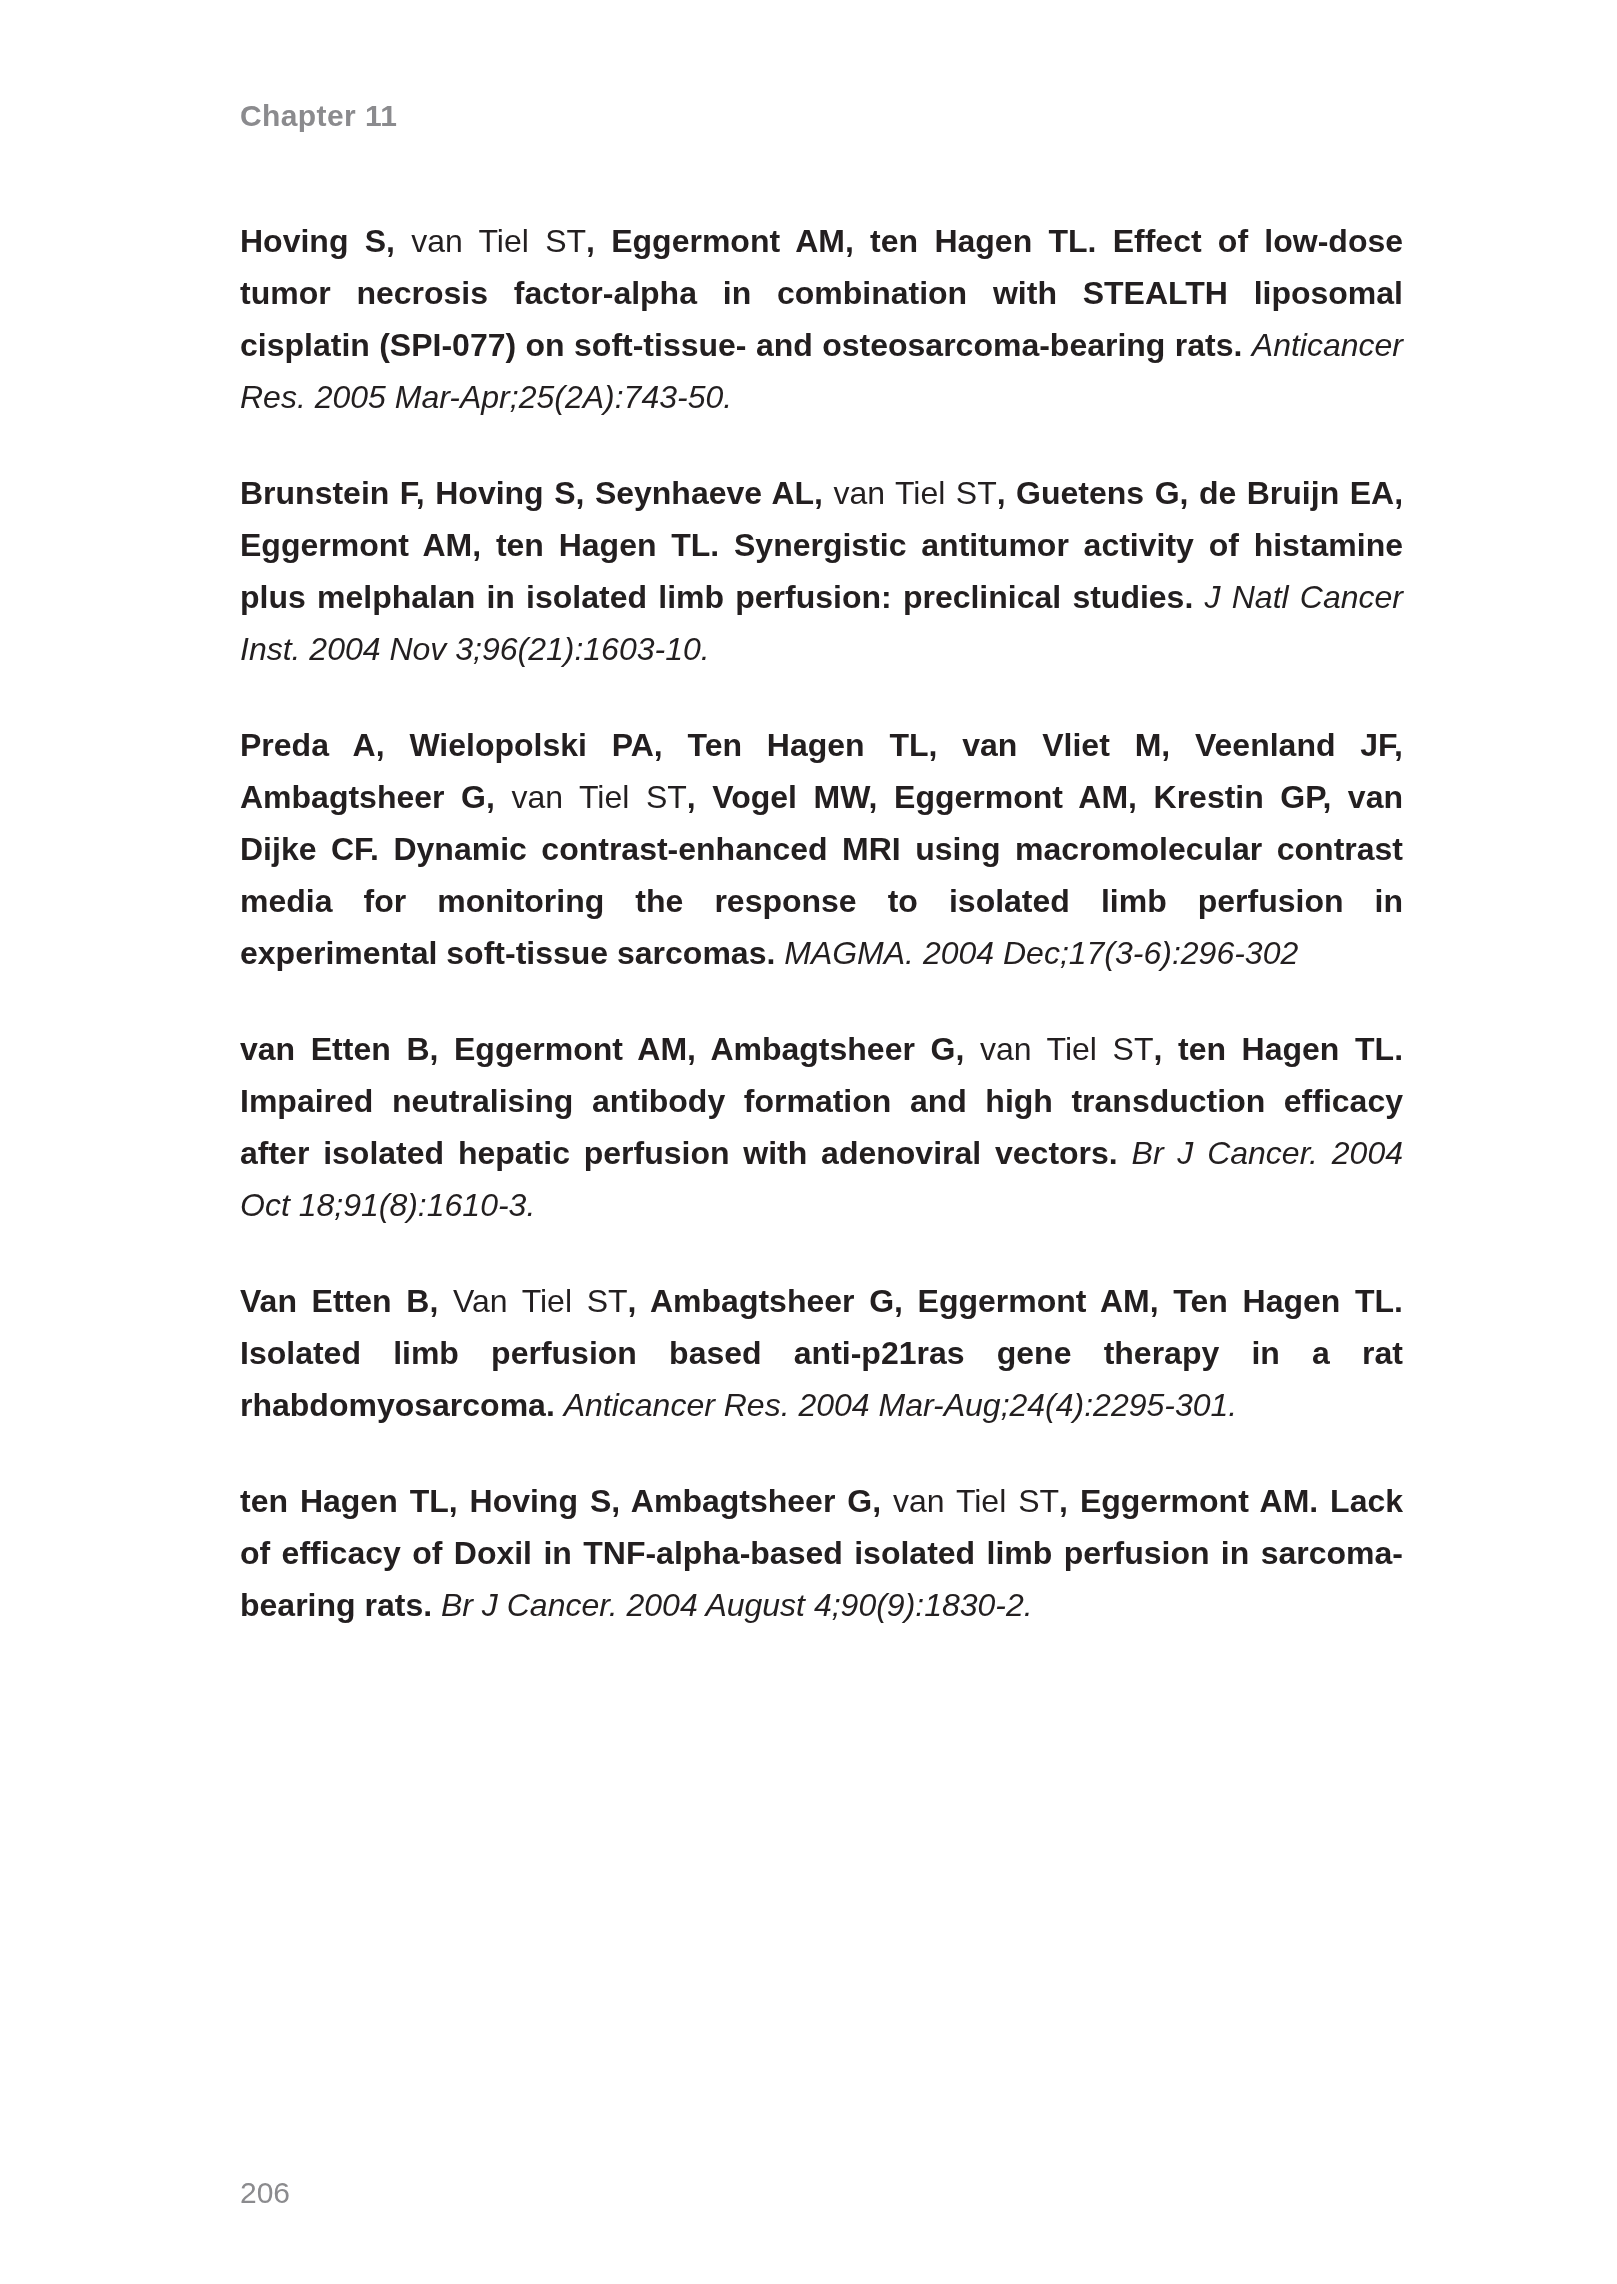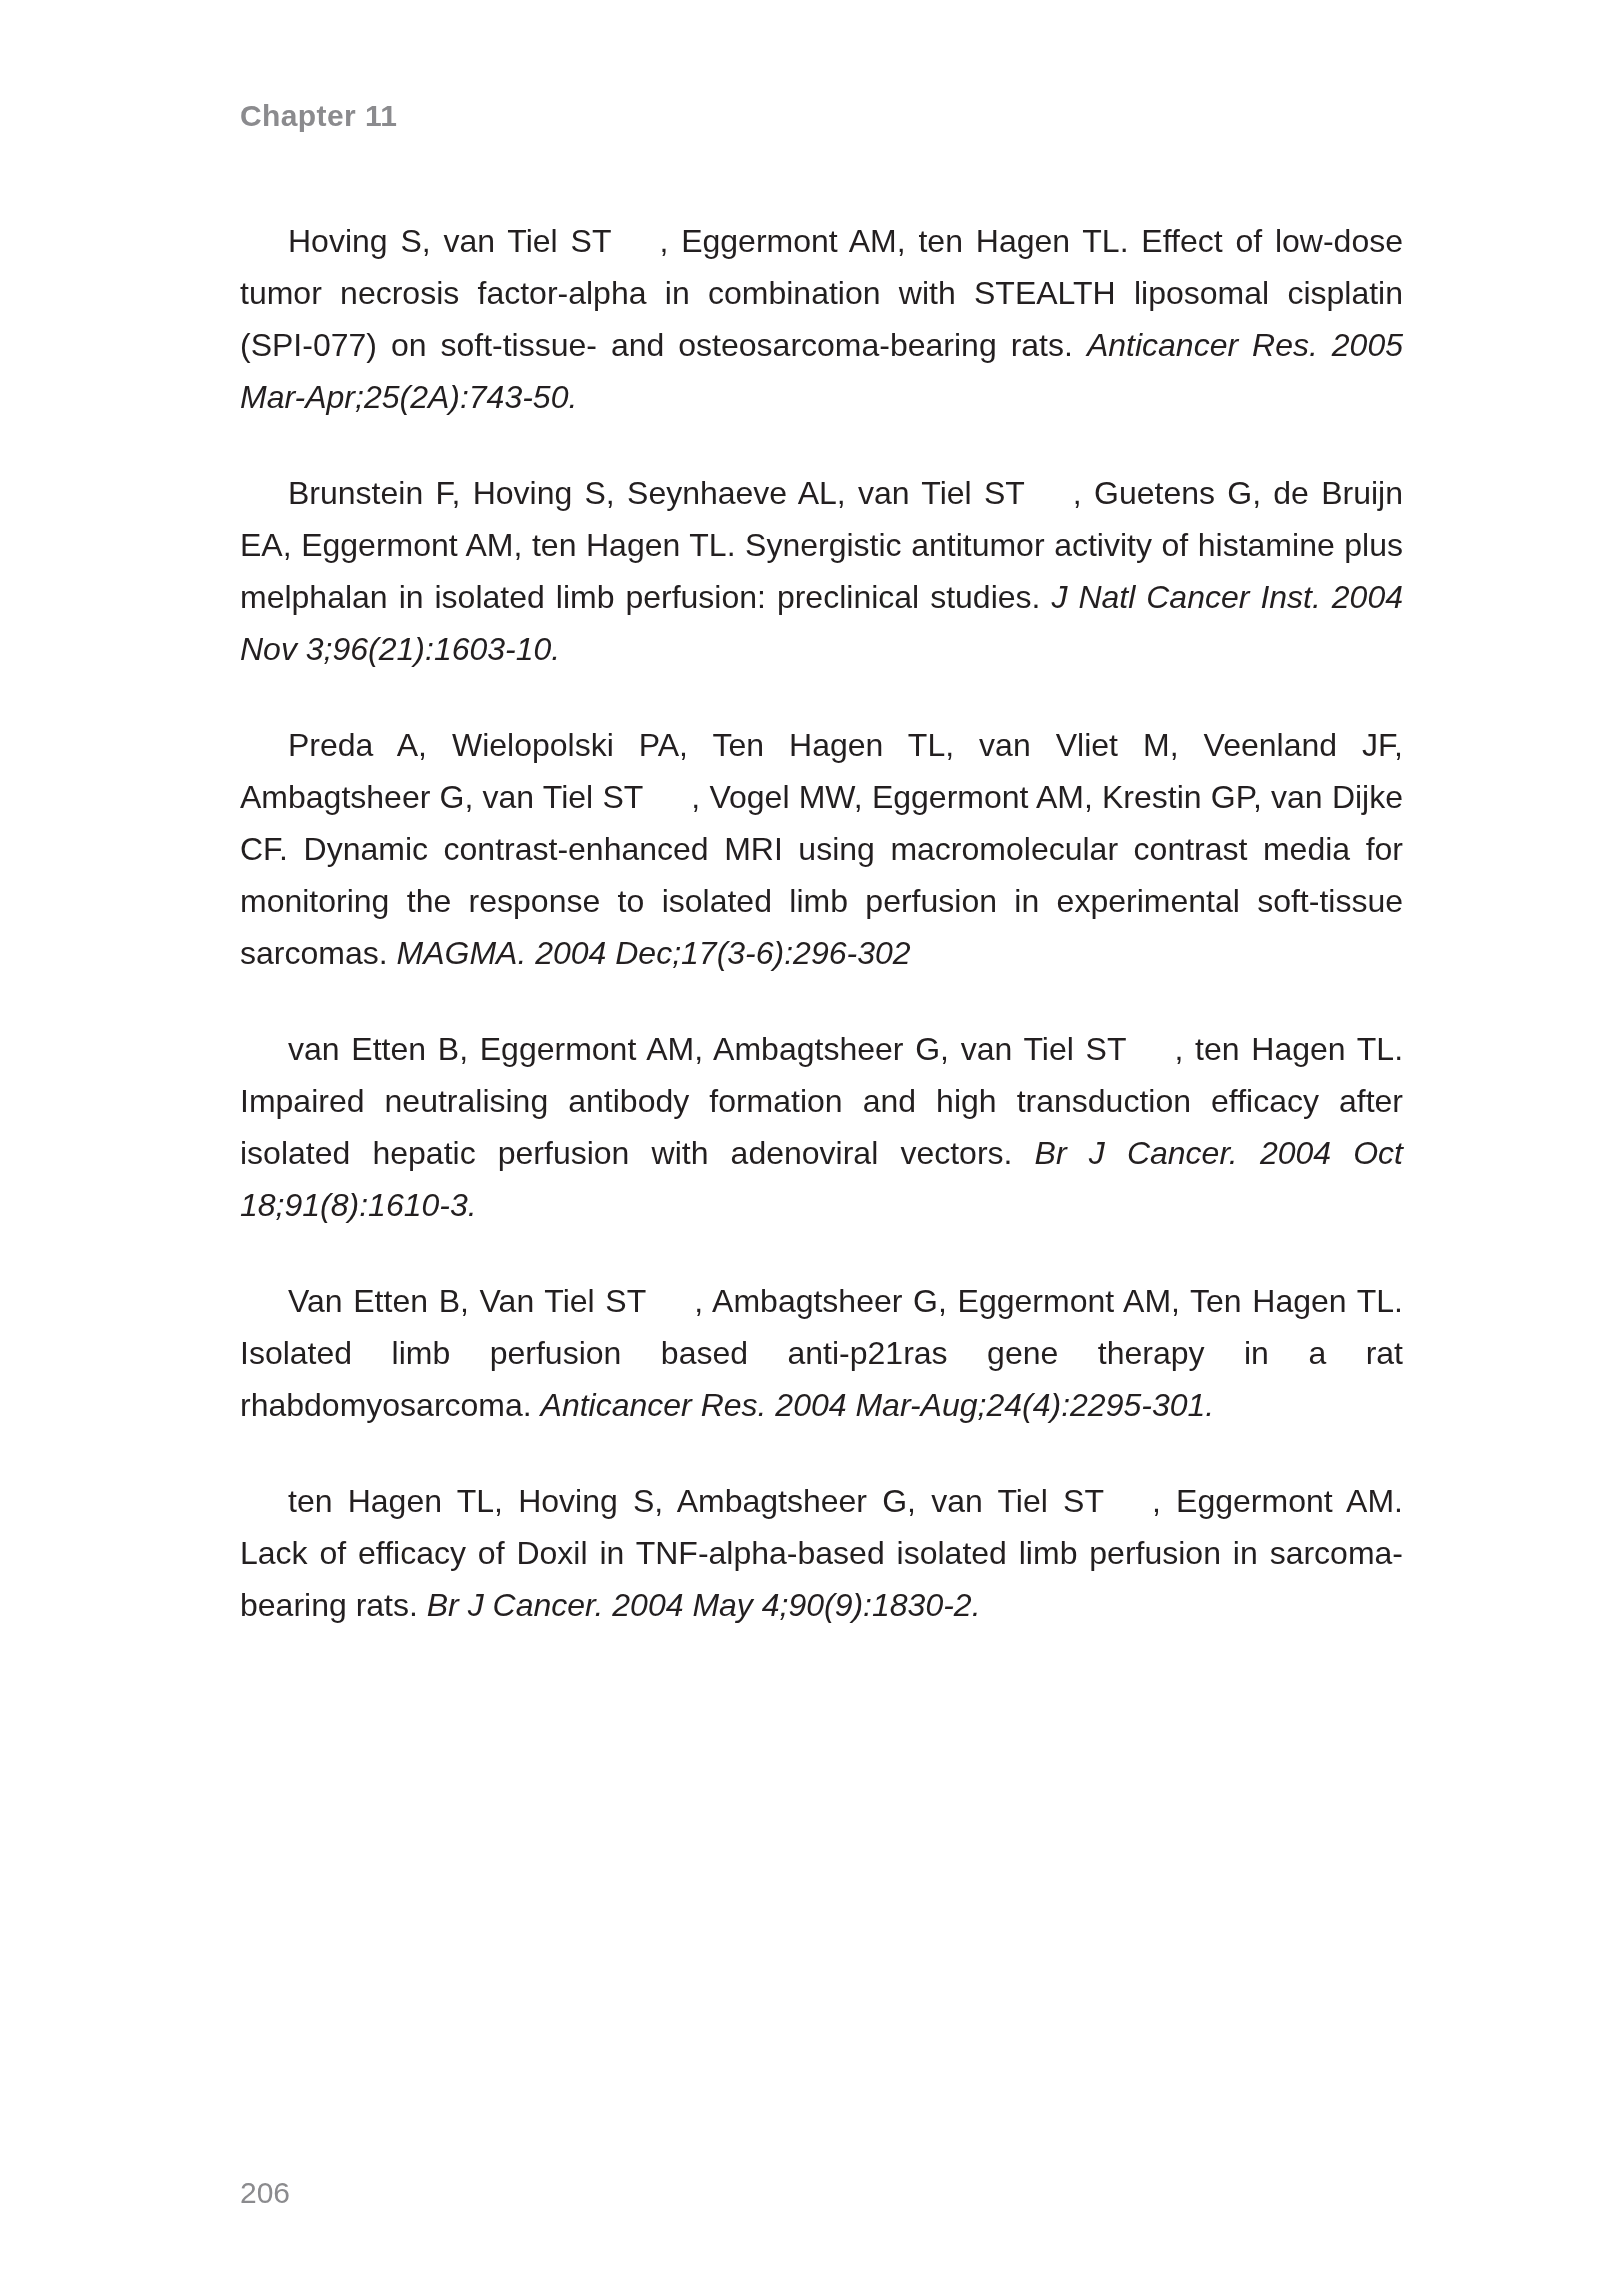--- a/index.html
+++ b/index.html
@@ -35,21 +35,21 @@
     width: 1163px;
   }
   .reference {
     font-size: 32px;
     line-height: 52px;
     color: var(--text);
     text-align: justify;
     margin: 0 0 44px 0;
   }
   .reference:last-child { margin-bottom: 0; }
-  .seg-normal { font-weight: normal; font-style: normal; margin-left: 48px; }
+  .seg-normal { font-weight: bold; font-style: normal; }
   .seg-bold   { font-weight: normal;   font-style: normal; }
   .seg-italic { font-weight: normal; font-style: italic; }
   .page-number {
     position: absolute;
     left: 240px;
     top: 2176px;
     font-size: 30px;
     font-weight: normal;
     color: var(--muted);
   }
@@ -59,18 +59,18 @@
 
 <div class="page">
   <div class="chapter-header">Chapter 11</div>
 
   <div class="content">
       <p class="reference"><span class="seg-normal">Hoving S, </span><span class="seg-bold">van Tiel ST</span><span class="seg-normal">, Eggermont AM, ten Hagen TL. Effect of low-dose tumor necrosis factor-alpha in combination with STEALTH liposomal cisplatin (SPI-077) on soft-tissue- and osteosarcoma-bearing rats. </span><span class="seg-italic">Anticancer Res. 2005 Mar-Apr;25(2A):743-50.</span></p>
       <p class="reference"><span class="seg-normal">Brunstein F, Hoving S, Seynhaeve AL, </span><span class="seg-bold">van Tiel ST</span><span class="seg-normal">, Guetens G, de Bruijn EA, Eggermont AM, ten Hagen TL. Synergistic antitumor activity of histamine plus melphalan in isolated limb perfusion: preclinical studies. </span><span class="seg-italic">J Natl Cancer Inst. 2004 Nov 3;96(21):1603-10.</span></p>
       <p class="reference"><span class="seg-normal">Preda A, Wielopolski PA, Ten Hagen TL, van Vliet M, Veenland JF, Ambagtsheer G, </span><span class="seg-bold">van Tiel ST</span><span class="seg-normal">, Vogel MW, Eggermont AM, Krestin GP, van Dijke CF. Dynamic contrast-enhanced MRI using macromolecular contrast media for monitoring the response to isolated limb perfusion in experimental soft-tissue sarcomas. </span><span class="seg-italic">MAGMA. 2004 Dec;17(3-6):296-302</span></p>
       <p class="reference"><span class="seg-normal">van Etten B, Eggermont AM, Ambagtsheer G, </span><span class="seg-bold">van Tiel ST</span><span class="seg-normal">, ten Hagen TL. Impaired neutralising antibody formation and high transduction efficacy after isolated hepatic perfusion with adenoviral vectors. </span><span class="seg-italic">Br J Cancer. 2004 Oct 18;91(8):1610-3.</span></p>
       <p class="reference"><span class="seg-normal">Van Etten B, </span><span class="seg-bold">Van Tiel ST</span><span class="seg-normal">, Ambagtsheer G, Eggermont AM, Ten Hagen TL. Isolated limb perfusion based anti-p21ras gene therapy in a rat rhabdomyosarcoma. </span><span class="seg-italic">Anticancer Res. 2004 Mar-Aug;24(4):2295-301.</span></p>
-      <p class="reference"><span class="seg-normal">ten Hagen TL, Hoving S, Ambagtsheer G, </span><span class="seg-bold">van Tiel ST</span><span class="seg-normal">, Eggermont AM. Lack of efficacy of Doxil in TNF-alpha-based isolated limb perfusion in sarcoma-bearing rats. </span><span class="seg-italic">Br J Cancer. 2004 May 4;90(9):1830-2.</span></p>
+      <p class="reference"><span class="seg-normal">ten Hagen TL, Hoving S, Ambagtsheer G, </span><span class="seg-bold">van Tiel ST</span><span class="seg-normal">, Eggermont AM. Lack of efficacy of Doxil in TNF-alpha-based isolated limb perfusion in sarcoma-bearing rats. </span><span class="seg-italic">Br J Cancer. 2004 August 4;90(9):1830-2.</span></p>
     </div>
 
   <div class="page-number">206</div>
 </div>
 
 
 </body></html>

